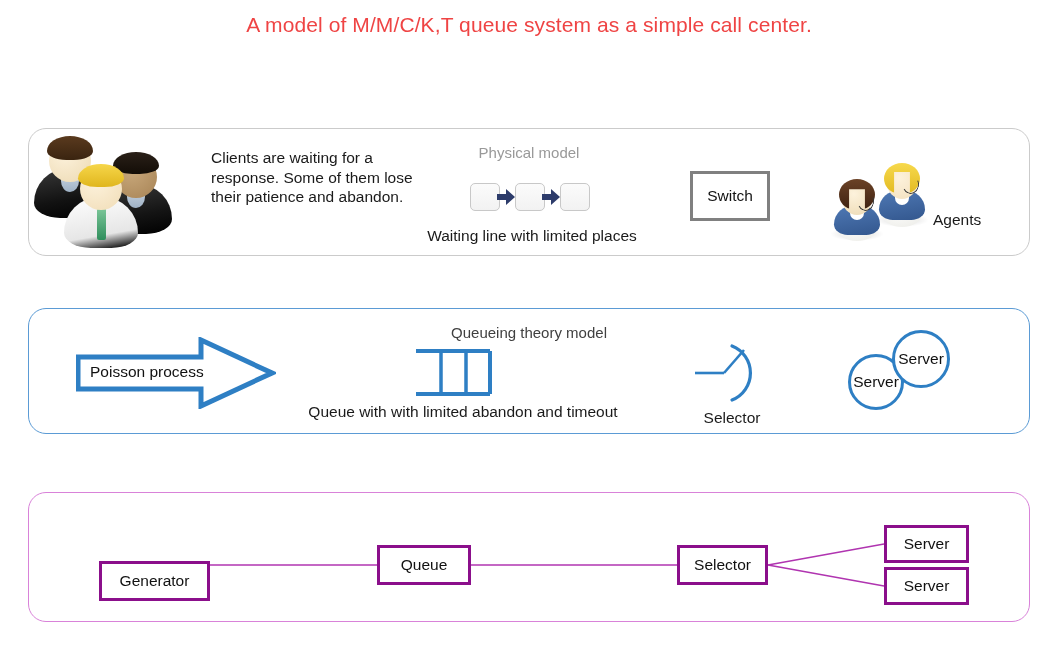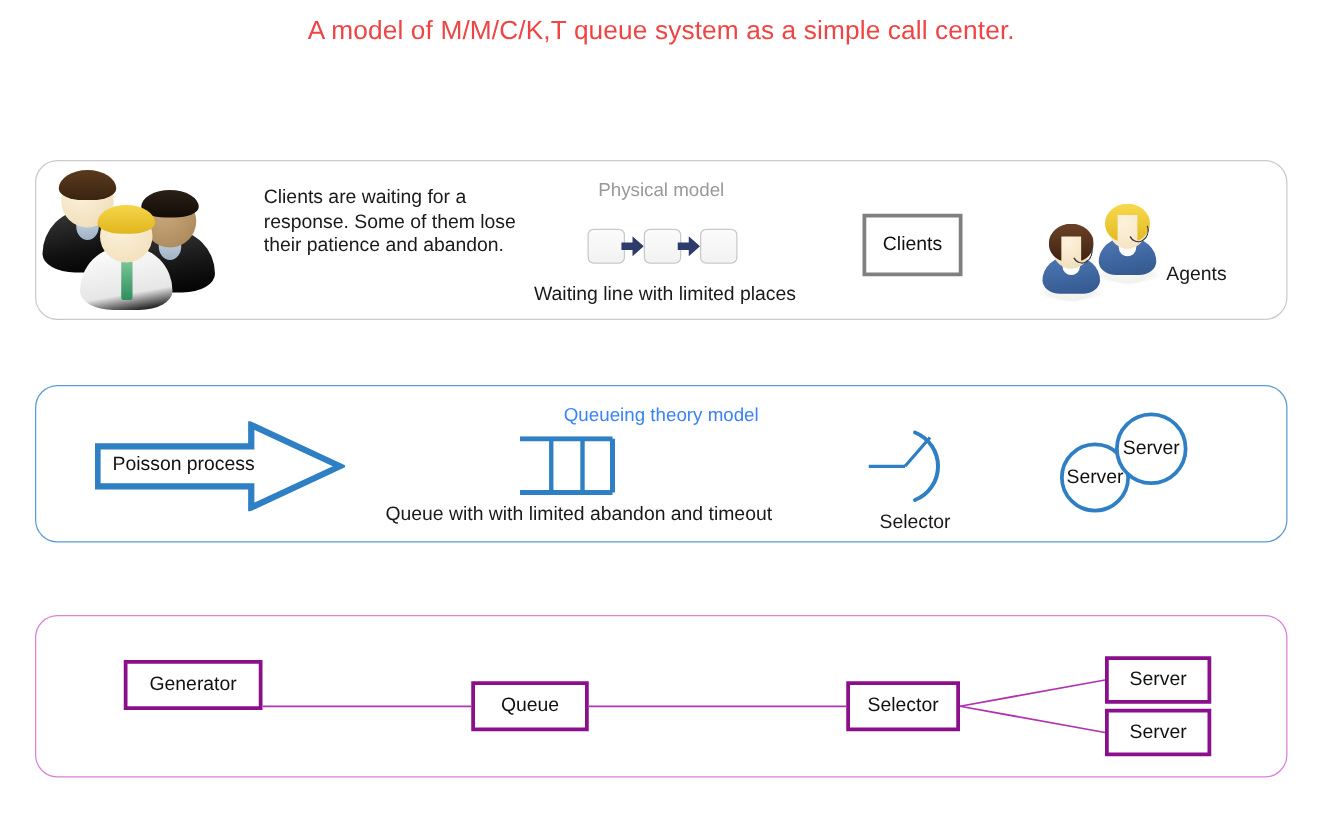--- a/index.html
+++ b/index.html
@@ -55,21 +55,21 @@
     justify-content: center;
     font-size: 15px;
     white-space: nowrap;
     margin-top: 24px;
   }
 
   #panel-physical .panel-border { border-color: #cbcbcb; }
   #panel-physical .legend-gap { color: #999999; }
 
   #panel-queueing .panel-border { border-color: #5b9bd5; }
-  #panel-queueing .legend-gap { color: #3b82f6; }
+  #panel-queueing .legend-gap { color: #404040; }
 
   #panel-opensimply .panel-border { border-color: #d982d9; }
   #panel-opensimply .legend-gap { color: #cc44cc; }
 
   
   #clients-group {
     position: absolute;
     left: 28px;
     top: 134px;
     width: 150px;
@@ -342,21 +342,21 @@
   <svg class="wl-arrow" style="left:27px;" viewBox="0 0 18 16">
     <path d="M0 5 H9 V0 L18 8 L9 16 V11 H0 Z" fill="#2d3c6b"></path>
   </svg>
   <svg class="wl-arrow" style="left:72px;" viewBox="0 0 18 16">
     <path d="M0 5 H9 V0 L18 8 L9 16 V11 H0 Z" fill="#2d3c6b"></path>
   </svg>
 </div>
 <div id="waiting-caption">Waiting line with limited places</div>
 
 <div id="switch-box">
-  <span>Clients</span>
+  <span>Switch</span>
 </div>
 
 <div id="agents-group">
 
   <div class="agent person" style="left:0px; top:16px; width:58px; height:62px;">
     <div class="shadow" style="left:2px; top:48px; width:54px; height:14px;"></div>
     <div class="belly" style="left:9px; top:36px; width:40px; height:26px;"></div>
     <div class="vest" style="left:6px; top:26px; width:46px; height:30px; background:linear-gradient(170deg,#4f79b5,#33578e);"></div>
     <div class="collar" style="left:22px; top:27px; width:14px; height:14px;"></div>
     <div class="head" style="left:14px; top:4px; width:30px; height:32px; background:radial-gradient(circle at 40% 34%, #fdf2dc, #ecd9b2);"></div>
@@ -413,21 +413,21 @@
   <div class="panel-border"></div>
 </div>
 
 <svg id="os-links" viewBox="0 0 1058 662">
   <path d="M210 565 H377" stroke="#b034b0" stroke-width="1.4" fill="none"></path>
   <path d="M471 565 H677" stroke="#b034b0" stroke-width="1.4" fill="none"></path>
   <path d="M768 565 L884 544" stroke="#b034b0" stroke-width="1.4" fill="none"></path>
   <path d="M768 565 L884 586" stroke="#b034b0" stroke-width="1.4" fill="none"></path>
 </svg>
 
-<div class="os-box" style="left:99px; top:528px; width:111px; height:40px;">
+<div class="os-box" style="left:99px; top:561px; width:111px; height:40px;">
   <span>Generator</span>
 </div>
 <div class="os-box" style="left:377px; top:545px; width:94px; height:40px;">
   <span>Queue</span>
 </div>
 <div class="os-box" style="left:677px; top:545px; width:91px; height:40px;">
   <span>Selector</span>
 </div>
 <div class="os-box" style="left:884px; top:525px; width:85px; height:38px;">
   <span>Server</span>

